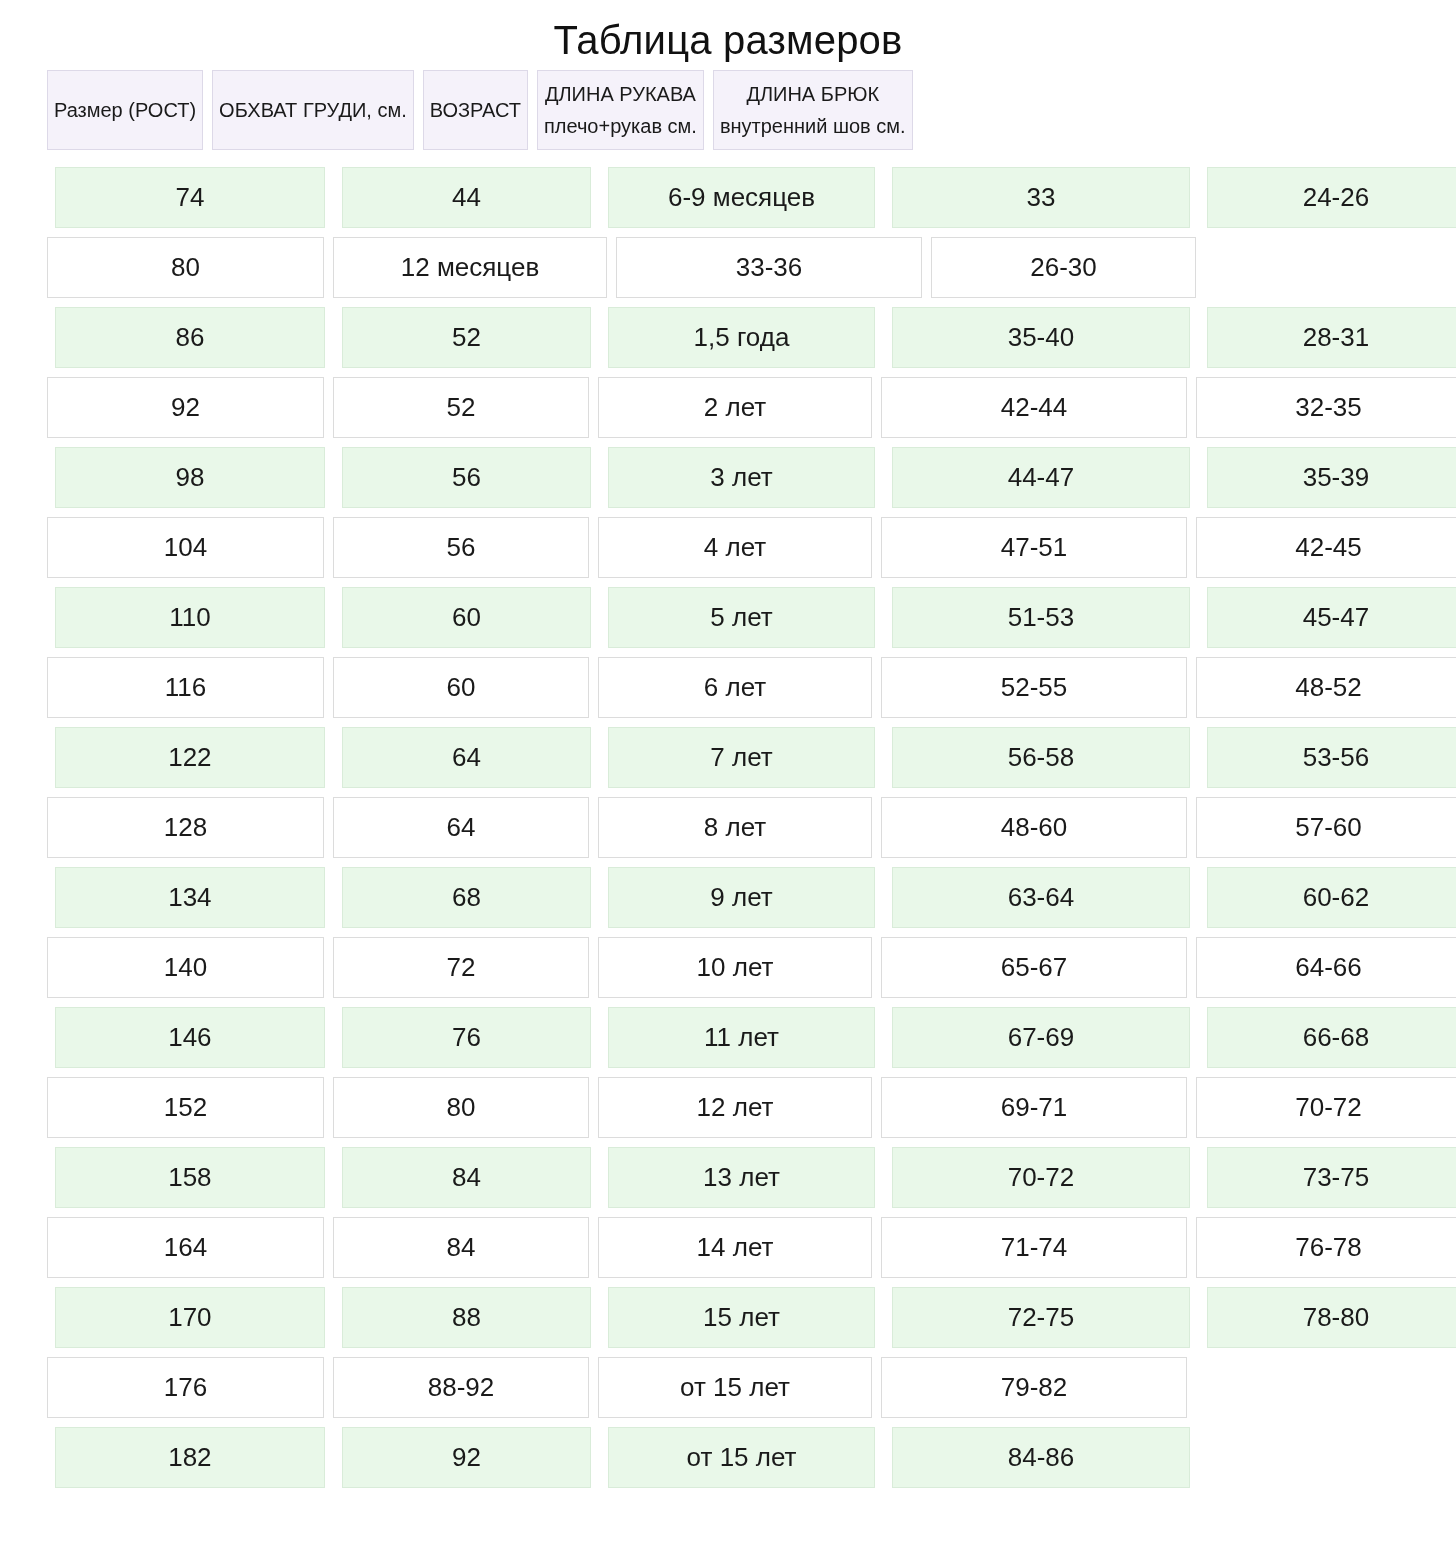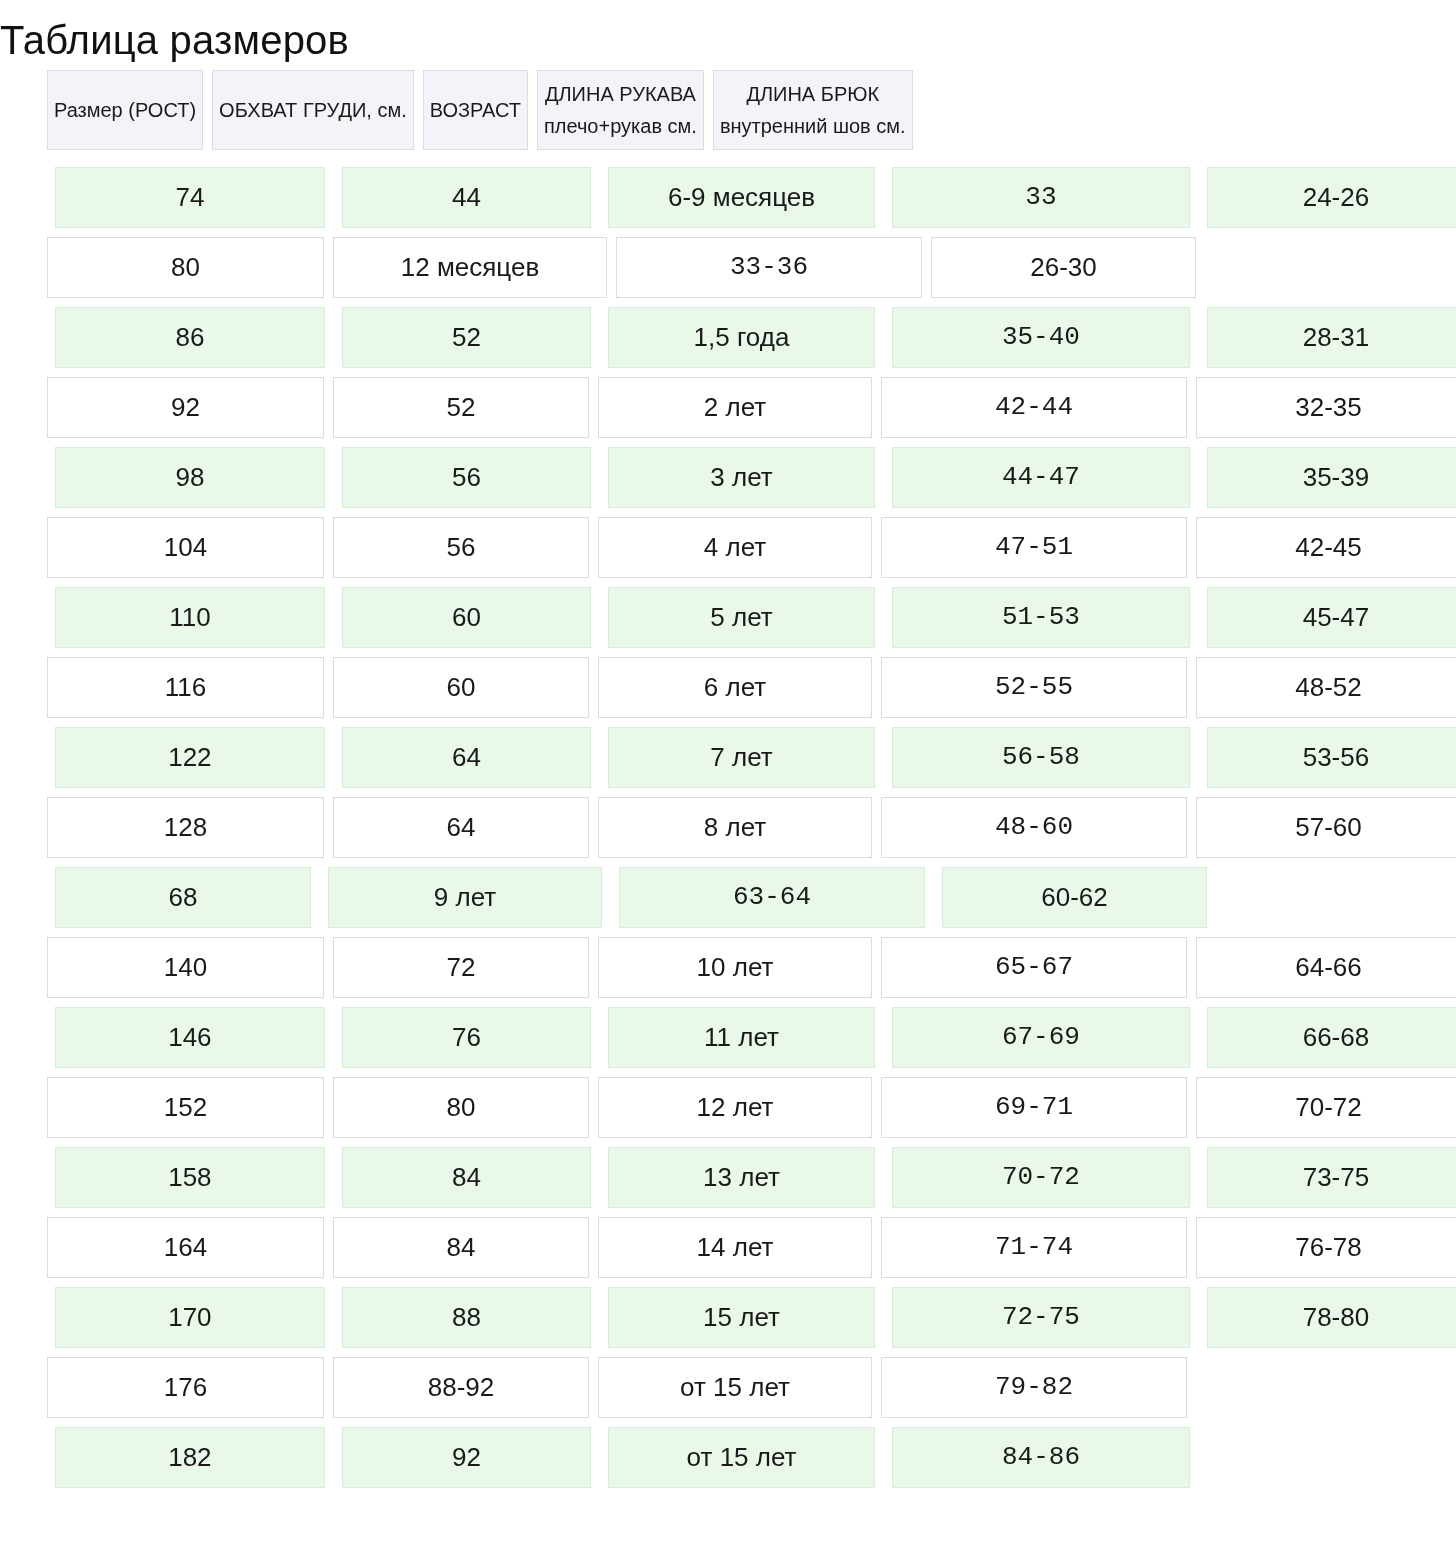--- a/index.html
+++ b/index.html
@@ -16,21 +16,21 @@
   }
 
   .page {
     position: relative;
     width: 1456px;
     height: 1541px;
     box-sizing: border-box;
   }
 
   .page-title {
-    text-align: left;
+    text-align: center;
     font-size: 40px;
     font-weight: 400;
     letter-spacing: 0.2px;
     color: #111111;
     margin: 0;
     padding-top: 10px;
     line-height: 60px;
   }
 
   .size-table {
@@ -64,21 +64,21 @@
     font-weight: 400;
     color: #1a1a1a;
     height: 61px;
     line-height: 1.15;
     overflow: hidden;
   }
 
   .cell.c0 { width: 277px; }
   .cell.c1 { width: 256px; }
   .cell.c2 { width: 274px; }
-  .cell.c3 { width: 306px; font-family: Liberation Mono, monospace; }
+  .cell.c3 { width: 306px; }
   .cell.c4 { width: 265px; }
 
   .cell.empty {
     border: none;
     background: transparent;
   }
 
   .row-green .cell {
     background: #e9f8e9;
     border-color: #d9ecd9;
@@ -209,20 +209,21 @@
           <div class="cell c4">53-56</div>
         </div>
         <div class="trow">
           <div class="cell c0">128</div>
           <div class="cell c1">64</div>
           <div class="cell c2">8 лет</div>
           <div class="cell c3">48-60</div>
           <div class="cell c4">57-60</div>
         </div>
         <div class="trow row-green">
+          <div class="cell c0">134</div>
           <div class="cell c1">68</div>
           <div class="cell c2">9 лет</div>
           <div class="cell c3">63-64</div>
           <div class="cell c4">60-62</div>
         </div>
         <div class="trow">
           <div class="cell c0">140</div>
           <div class="cell c1">72</div>
           <div class="cell c2">10 лет</div>
           <div class="cell c3">65-67</div>

